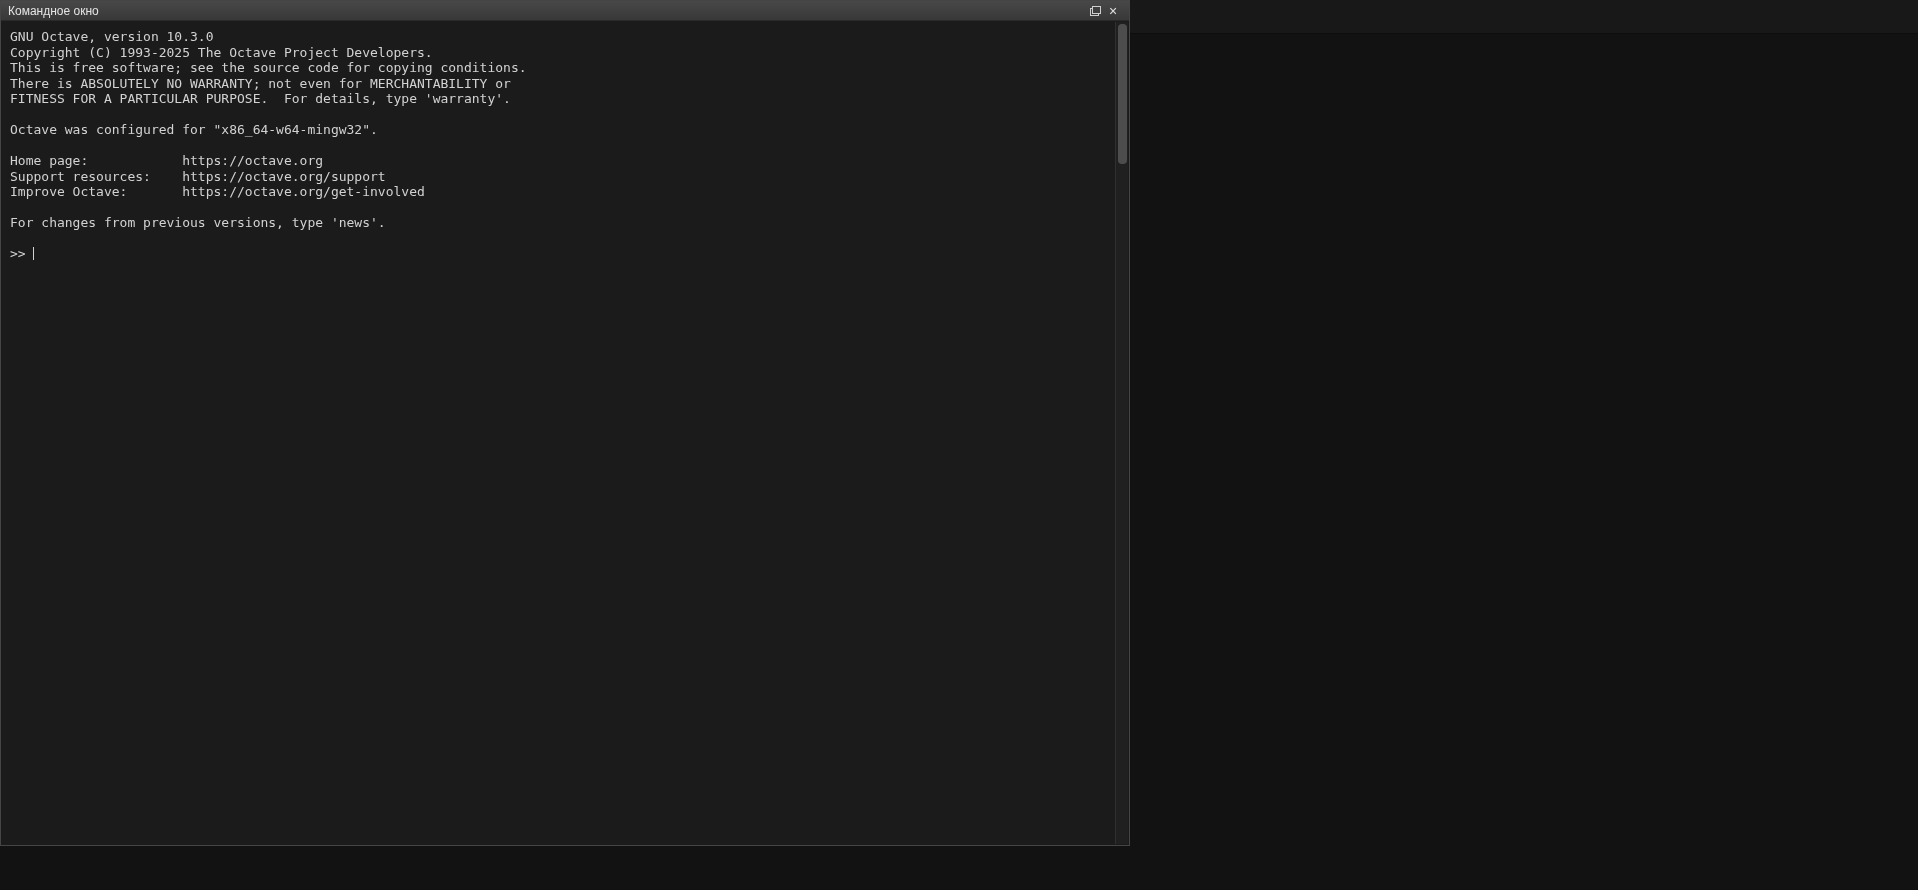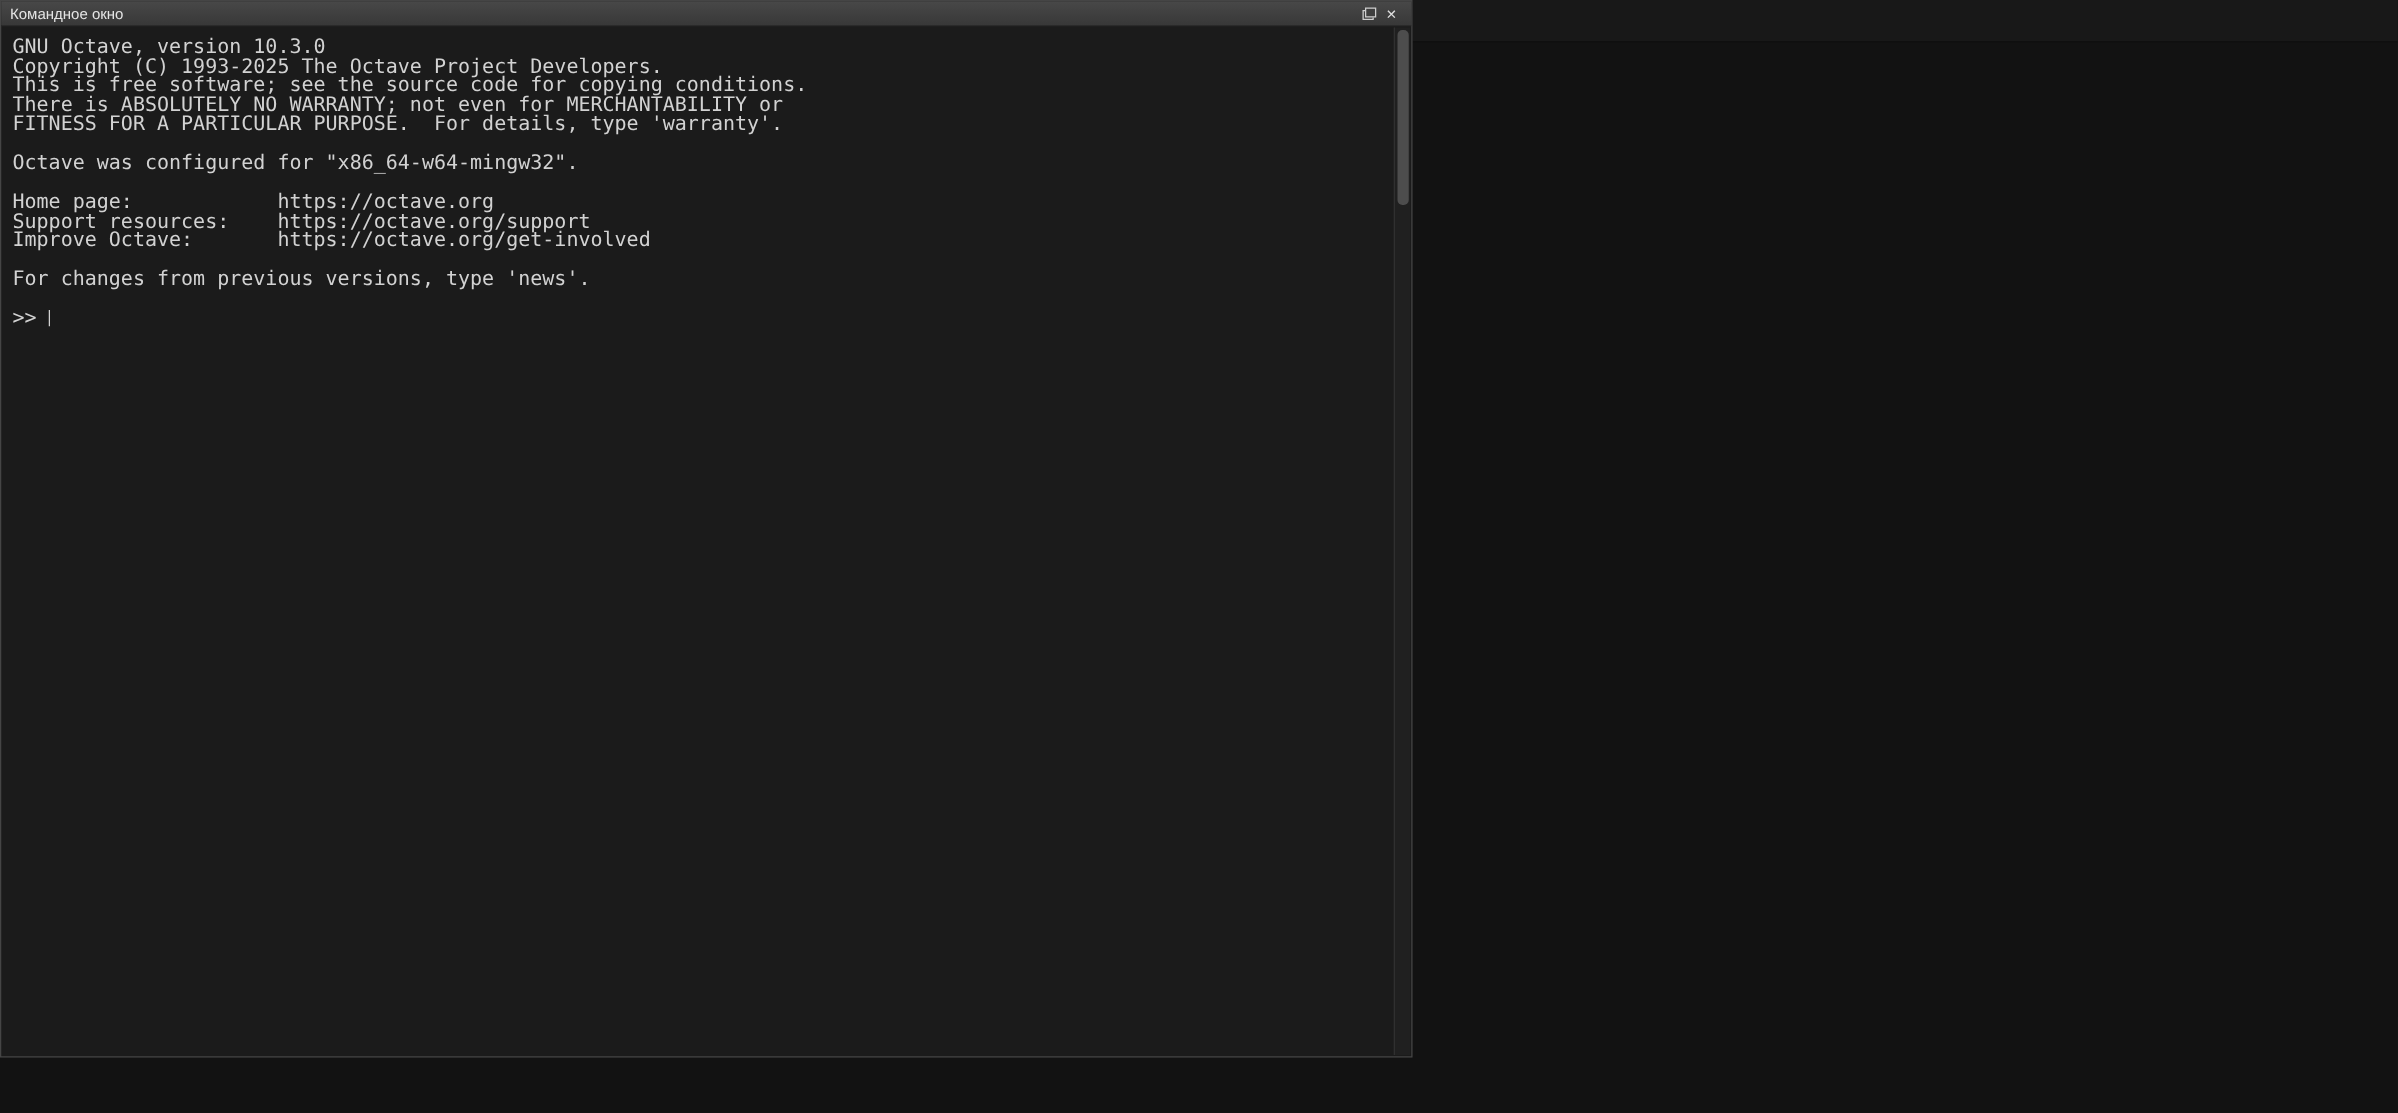--- a/index.html
+++ b/index.html
@@ -86,21 +86,21 @@
   
   #hist-panel{left:0;top:527;width:781px;height:355px;}
   .hist-line{height:19px;display:flex;align-items:center;padding:0 7px;
     font-family:"DejaVu Sans Mono",monospace;font-size:12px;color:#e2e2e2;white-space:nowrap;overflow:hidden;}
   .hist-line.selected{background:var(--sel);color:#ffffff;}
   .hist-body{padding-top:2px;}
 
   
   #cw-panel{left:788;top:36;width:1130px;height:846px;background:#1b1b1b;}
   #cw-pre{position:absolute;top:21px;left:0;right:15px;bottom:1px;padding:7px 0 0 9px;
-    font-family:"DejaVu Sans Mono",monospace;font-size:16px;line-height:15.5px;color:#d2d2d2;
+    font-family:"DejaVu Sans Mono",monospace;font-size:13px;line-height:15.5px;color:#d2d2d2;
     white-space:pre;overflow:hidden;}
   .caret{display:inline-block;width:1px;height:13px;background:#d2d2d2;vertical-align:-2px;}
   .cw-scroll{position:absolute;top:21px;right:1px;bottom:1px;width:13px;background:#202020;border-left:1px solid #303030;}
   .cw-thumb{position:absolute;top:2px;left:2px;width:9px;height:140px;background:#4d4d4d;border-radius:4px;}
 
   .bottom-strip{position:absolute;left:0;bottom:0;width:1918px;height:8px;background:#121212;}
 </style>
 </head>
 <body>
 

